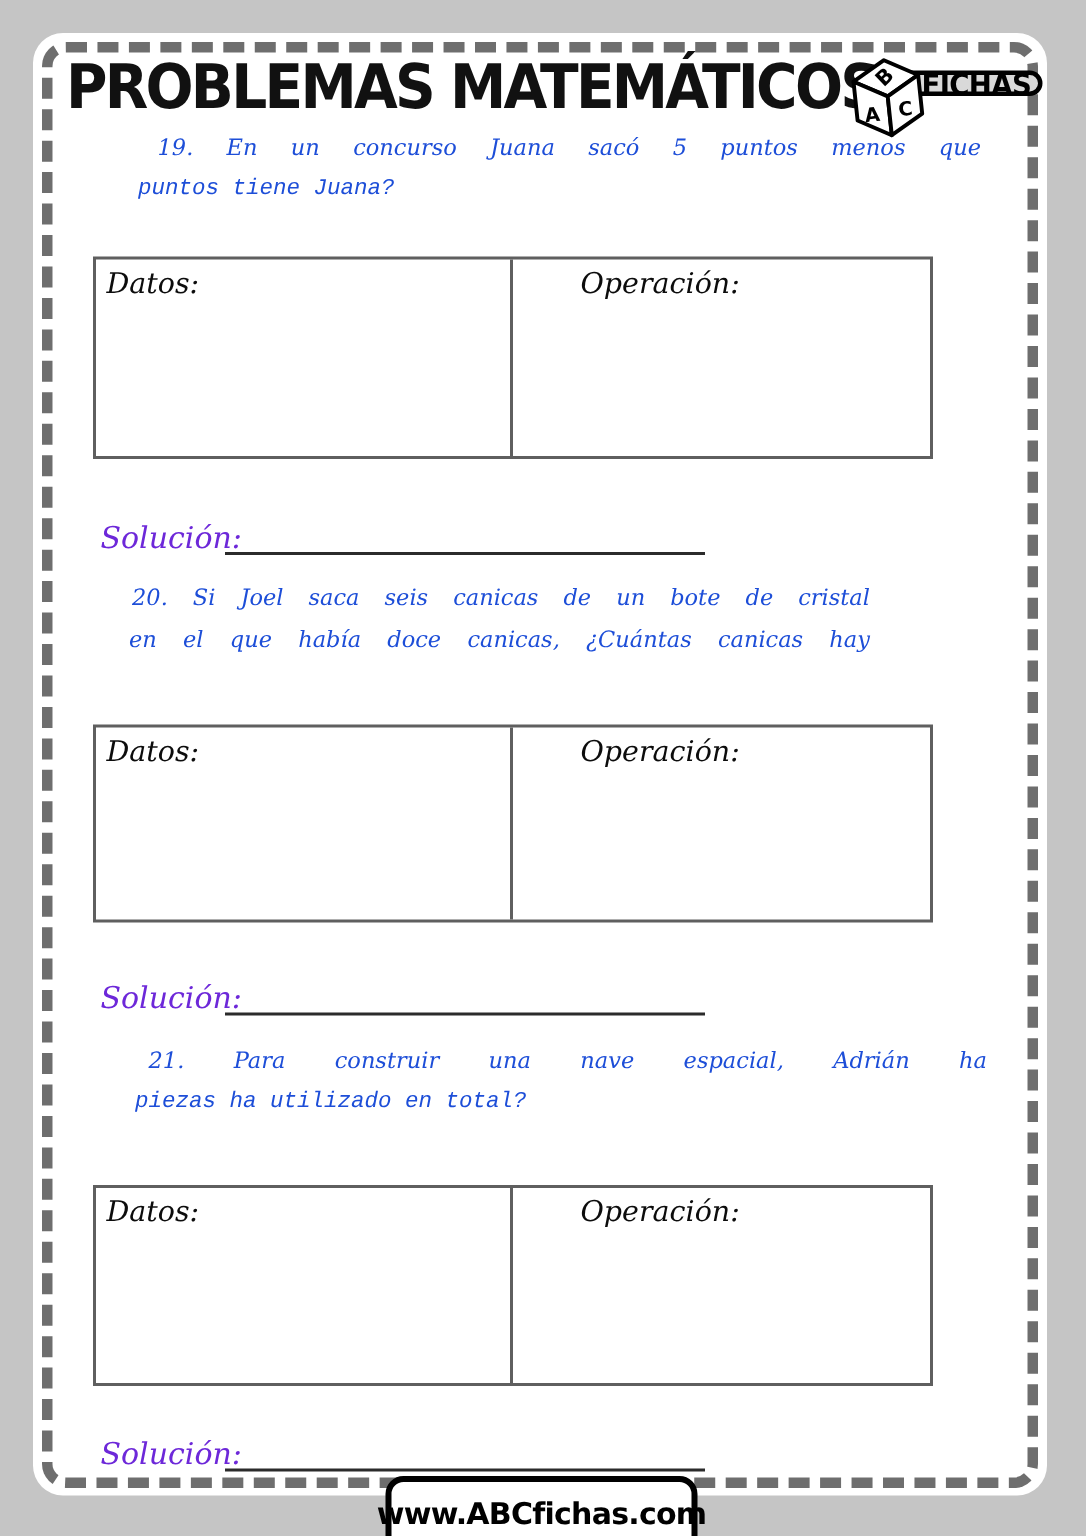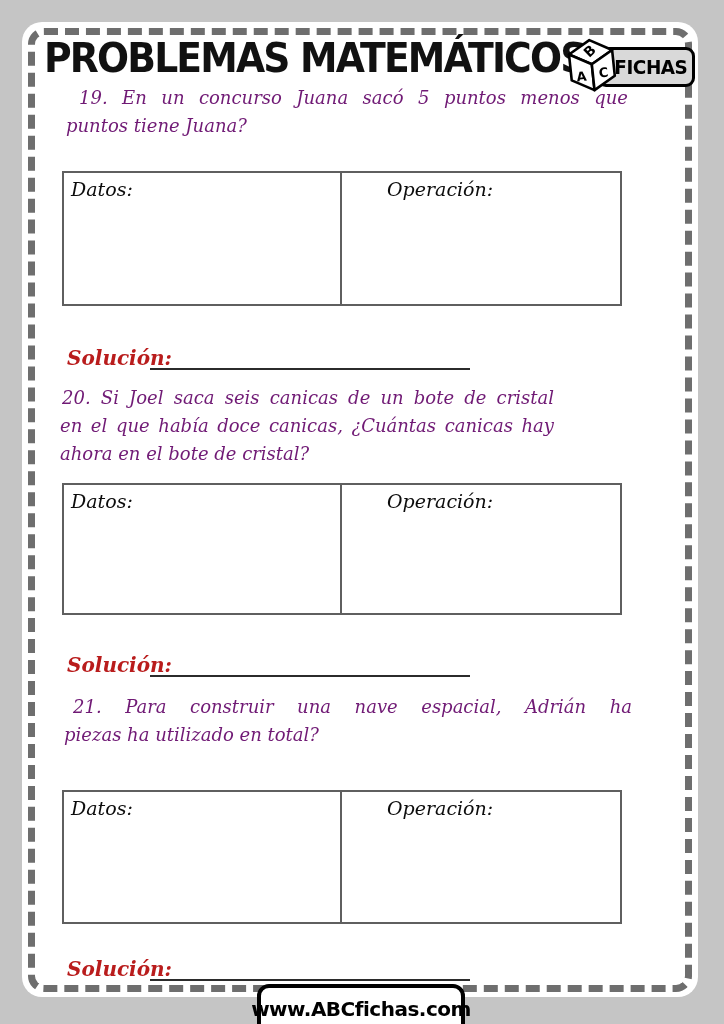--- a/index.html
+++ b/index.html
@@ -17,46 +17,46 @@
     box-sizing:border-box;border:7px dashed #6e6e6e;border-radius:16px;
     z-index:2;pointer-events:none;
   }
   .title{
     position:absolute;left:44px;top:34px;z-index:3;
     font-family:"DejaVu Sans","Liberation Sans",sans-serif;
     font-weight:bold;font-size:41px;letter-spacing:-2px;color:#111;
     transform:scaleX(0.92);transform-origin:left top;white-space:nowrap;
   }
   .logo-badge{
-    position:absolute;left:597px;top:47px;width:98px;height:40px;z-index:3;
+    position:absolute;left:597px;top:47px;width:98px;height:17px;z-index:3;
     box-sizing:border-box;background:#d9d9d9;border:3px solid #000;border-radius:9px;
     display:flex;align-items:center;justify-content:flex-end;padding-right:5px;
   }
   .logo-badge .badge-text{
     font-family:"DejaVu Sans","Liberation Sans",sans-serif;
     font-weight:bold;font-size:20px;letter-spacing:-0.5px;color:#000;
     transform:scaleX(0.92);transform-origin:right center;white-space:nowrap;
   }
   .logo-cube{position:absolute;left:566px;top:38px;z-index:4;}
   .problem{
-    position:absolute;z-index:3;color:#701a75;
-    font-style:italic;font-size:18px;
+    position:absolute;z-index:3;color:#1d4ed8;
+    font-style:italic;font-size:15px;margin-left:26px;
   }
   .pline{line-height:28px;text-align:justify;text-align-last:justify;}
-  .pline.last{text-align:justify;text-align-last:left;}
+  .pline.last{text-align:justify;text-align-last:left;font-family:Liberation Mono, monospace;}
   .workbox{
     position:absolute;left:62px;width:560px;z-index:3;box-sizing:border-box;
     border:2px solid #5f5f5f;background:#fff;display:flex;
   }
   .cell-left{width:50%;box-sizing:border-box;border-right:2px solid #5f5f5f;padding:5px 0 0 7px;}
   .cell-right{width:50%;box-sizing:border-box;padding:5px 0 16px 45px;}
   .box-label{font-style:italic;font-size:19px;color:#0c0c0c;}
   .solucion-label{
-    position:absolute;left:67px;z-index:3;color:#b91c1c;
-    font-style:italic;font-size:20px;font-weight:bold;
+    position:absolute;left:67px;z-index:3;color:#6d28d9;
+    font-style:italic;font-size:20px;
   }
   .sol-line{position:absolute;left:150px;width:320px;height:2px;background:#2b2b2b;z-index:3;}
   .footer-box{
     position:absolute;left:257px;top:984px;width:208px;height:54px;z-index:6;
     box-sizing:border-box;background:#fff;border:4px solid #000;border-radius:12px;
     display:flex;justify-content:center;padding-top:9px;
   }
   .footer-text{
     font-family:"DejaVu Sans","Liberation Sans",sans-serif;
     font-weight:bold;font-size:20px;color:#000;letter-spacing:-0.5px;white-space:nowrap;
@@ -98,21 +98,20 @@
     <span class="box-label">Operación:</span>
   </div>
 </div>
 
 <div class="solucion-label" style="top:346px;">Solución:</div>
 <div class="sol-line" style="top:368px;"></div>
 
 <div class="problem" style="left:60px;top:384px;width:494px;">
   <div class="pline" style="padding-left:2px;">20. Si Joel saca seis canicas de un bote de cristal</div>
   <div class="pline">en el que había doce canicas, ¿Cuántas canicas hay</div>
-  <div class="pline last">ahora en el bote de cristal?</div>
 </div>
 
 <div class="workbox" style="top:483px;height:132px;">
   <div class="cell-left">
     <span class="box-label">Datos:</span>
   </div>
   <div class="cell-right">
     <span class="box-label">Operación:</span>
   </div>
 </div>

